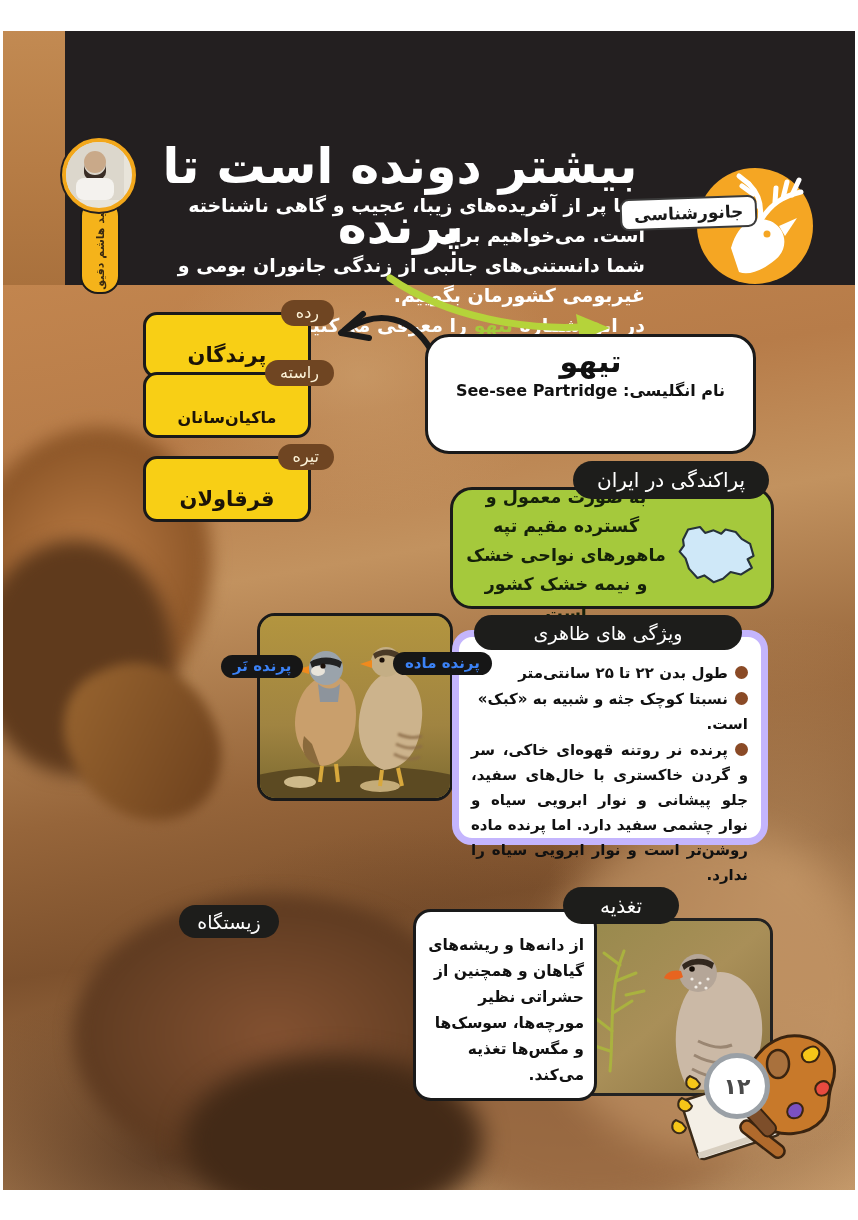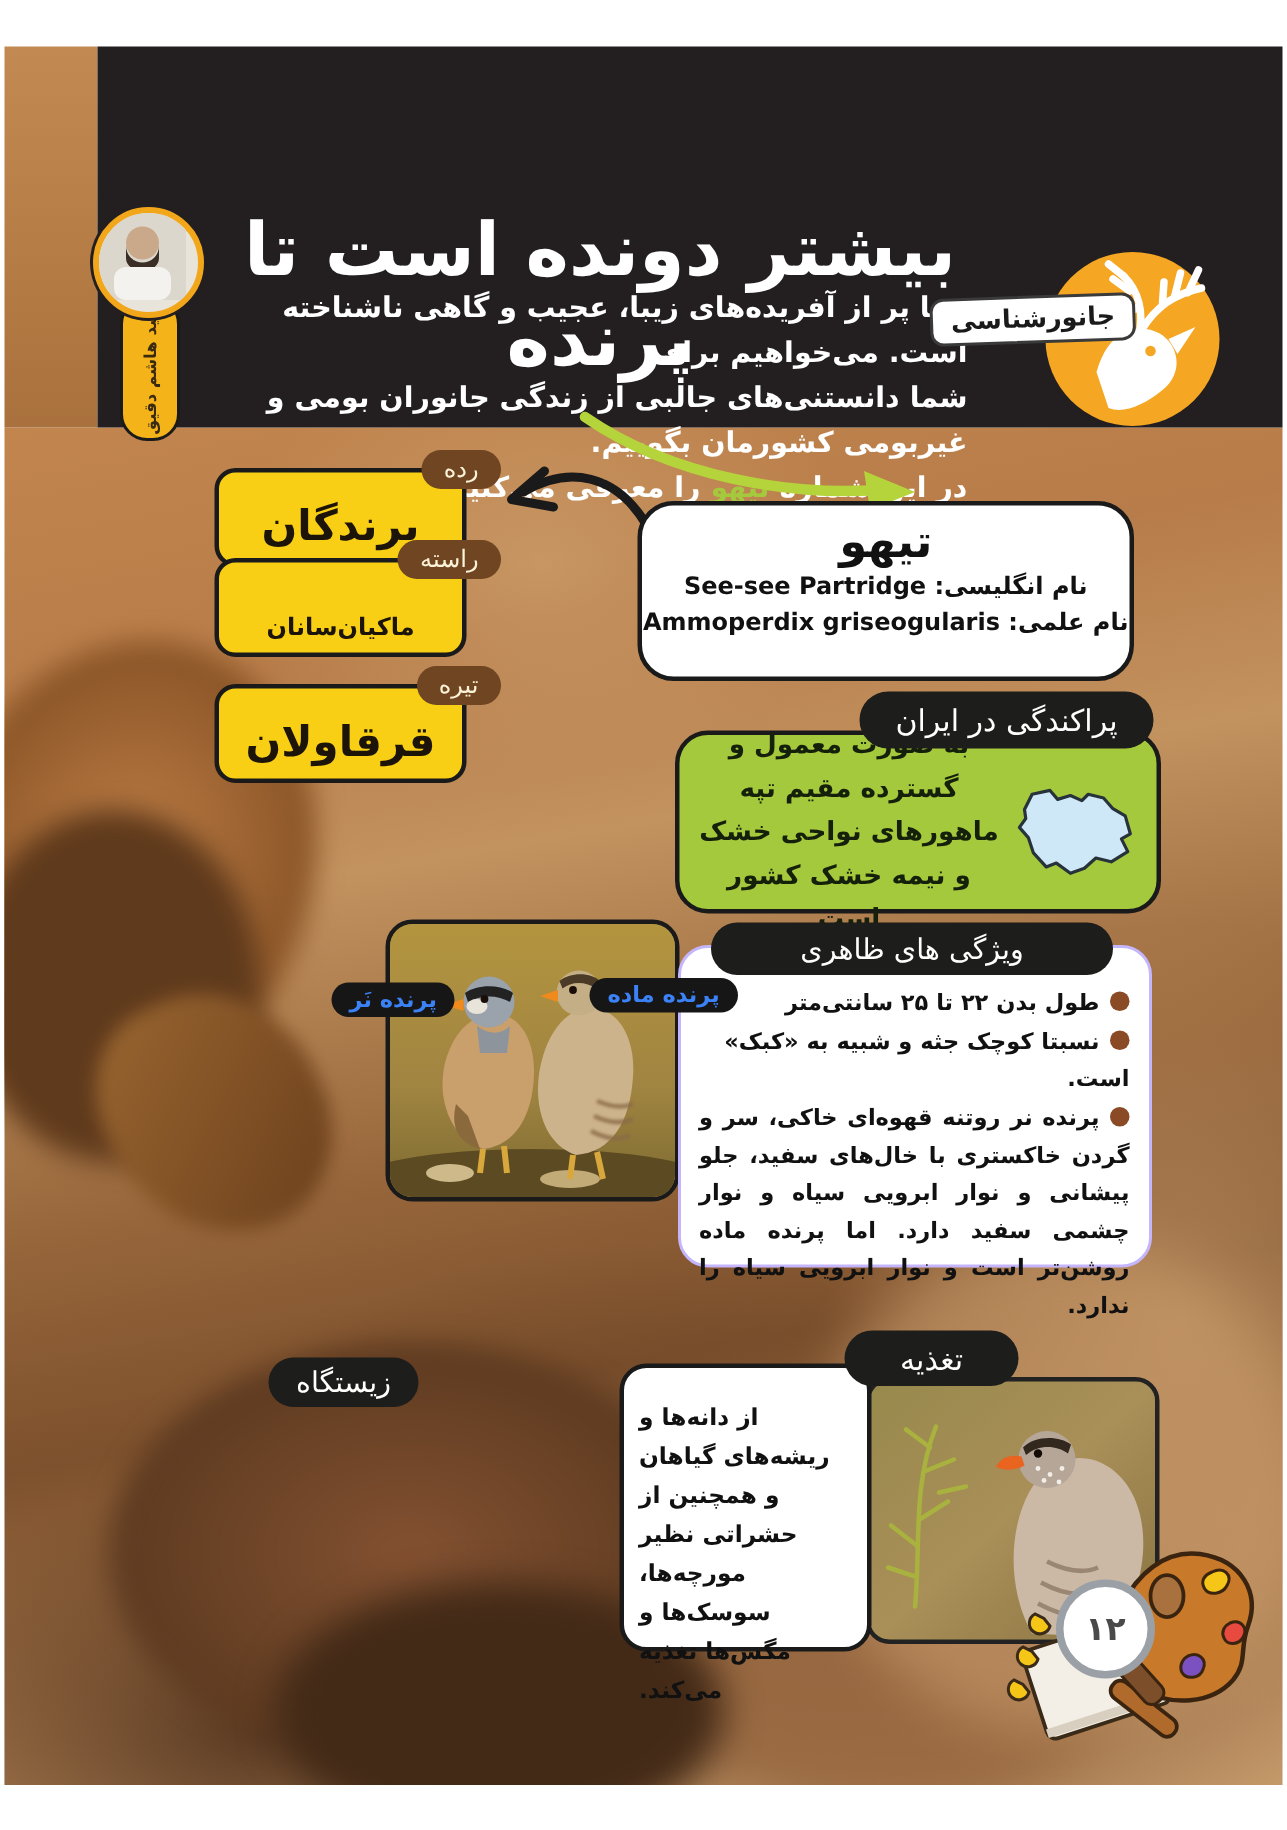--- a/index.html
+++ b/index.html
@@ -44,41 +44,41 @@
     transform:rotate(-24deg);background:linear-gradient(140deg,#9a6630,#6b3f1c);filter:blur(6px);}
   .rk1{left:70px;top:610px;width:400px;height:280px;border-radius:50%;
     background:radial-gradient(closest-side,#835131,#5d3a20);}
   .rk2{left:430px;top:690px;width:330px;height:230px;border-radius:50%;background:#9a6a42;filter:blur(14px);opacity:.85;}
   .rk3{left:540px;top:540px;width:330px;height:330px;border-radius:50%;background:#c89a6a;filter:blur(18px);opacity:.6;}
   .rk4{left:180px;top:770px;width:300px;height:170px;border-radius:50%;background:#432a17;filter:blur(12px);}
 
   
   .tax-box{left:143px;width:162px;height:60px;background:#f8cf15;border:3px solid #1a1a1a;
     border-radius:14px;display:flex;align-items:flex-end;justify-content:center;z-index:5;}
-  .tax-box .val{font-size:28px;font-weight:bold;color:#1c1408;margin-bottom:8px;}
+  .tax-box .val{font-size:21px;font-weight:bold;color:#1c1408;margin-bottom:8px;}
   .tax-pill{position:absolute;top:-15px;right:-26px;background:#6f4522;color:#fdf3d8;
     border-radius:17px;padding:5px 15px;font-size:16px;font-weight:normal;line-height:1;}
 
   
   .species-card{left:425px;top:334px;width:325px;height:114px;background:#fff;border:3px solid #1a1a1a;
     border-radius:24px;text-align:center;z-index:5;}
   .species-card .name{font-size:30px;font-weight:bold;color:#111;margin-top:7px;}
   .species-card .line{font-size:16px;font-weight:bold;color:#111;line-height:24px;}
 
   
   .dist-box{left:450px;top:487px;width:318px;height:116px;background:#a5c93c;border:3px solid #1a1a1a;
     border-radius:22px;z-index:5;}
   .pill-black{position:absolute;background:#1d1d1b;color:#fff;border-radius:19px;
     display:flex;align-items:center;justify-content:center;font-weight:normal;z-index:6;}
   .dist-pill{left:573px;top:461px;width:196px;height:38px;font-size:20px;}
   .dist-inner{display:flex;height:100%;align-items:center;padding:20px 10px 6px 10px;box-sizing:border-box;}
   .dist-text{flex:1;font-size:17.5px;font-weight:bold;color:#15200a;text-align:center;line-height:29px;}
 
   
-  .app-box{left:452px;top:630px;width:316px;height:215px;background:#fff;border:2px solid #c4b5fd;
+  .app-box{left:452px;top:630px;width:316px;height:215px;background:#fff;border:7px solid #c4b5fd;
     border-radius:20px;z-index:5;box-sizing:border-box;padding:24px 13px 6px 12px;}
   .app-pill{left:474px;top:615px;width:268px;height:35px;font-size:19px;}
   .bullet{font-size:15px;font-weight:bold;color:#111;line-height:25px;margin-bottom:1px;}
   .bullet .dot{display:inline-block;width:13px;height:13px;border-radius:50%;background:#8a4a26;
     margin-left:7px;vertical-align:-1px;}
   .bullet.just{text-align:justify;}
 
   
   .main-photo{left:257px;top:613px;width:190px;height:182px;border:3px solid #1a1a1a;border-radius:18px;
     overflow:hidden;z-index:5;background:#a08441;}
@@ -88,23 +88,23 @@
   .lbl-female{left:393px;top:652px;}
 
   
   .hab-pill{left:179px;top:905px;width:100px;height:33px;font-size:19px;}
   .hab-box{left:72px;top:927px;width:315px;height:147px;background:#fff;border:3px solid #1a1a1a;
     border-radius:20px;z-index:5;box-sizing:border-box;padding:26px 16px 0;
     font-size:16px;font-weight:bold;color:#111;text-align:center;line-height:27px;}
 
   
   .feed-pill{left:563px;top:887px;width:116px;height:37px;font-size:20px;}
-  .feed-box{left:413px;top:909px;width:168px;height:192px;background:#fff;border:3px solid #1a1a1a;
+  .feed-box{left:413px;top:909px;width:184px;height:192px;background:#fff;border:3px solid #1a1a1a;
     border-radius:18px;z-index:5;box-sizing:border-box;padding:20px 10px 0;
-    font-size:15.5px;font-weight:bold;color:#111;text-align:left;line-height:26px;}
+    font-size:15.5px;font-weight:bold;color:#111;text-align:right;line-height:26px;}
   .feed-photo{left:577px;top:918px;width:190px;height:172px;border:3px solid #222;border-radius:16px;
     overflow:hidden;z-index:4;background:#8a7a46;}
 
   
   .palette-wrap{left:650px;top:1026px;width:190px;height:136px;z-index:7;}
   .mag-handle{left:751px;top:1098px;width:13px;height:38px;background:#7d4e2a;border:2px solid #3a2410;
     border-radius:7px;transform:rotate(-42deg);z-index:8;}
   .mag-circle{left:704px;top:1053px;width:56px;height:56px;background:#fff;border:5px solid #9aa0a6;
     border-radius:50%;display:flex;align-items:center;justify-content:center;
     font-size:22px;font-weight:bold;color:#4a4a4a;z-index:9;}
@@ -187,24 +187,20 @@
   <div class="abs tax-box" style="top:456px;" dir="rtl">
     <span class="tax-pill">تیره</span>
     <span class="val">قرقاولان</span>
   </div>
 
   <div class="abs species-card" dir="rtl">
     <div class="name">تیهو</div>
     <div class="line">
       <span>نام انگلیسی:</span>
       <span dir="ltr">See-see Partridge</span>
-    </div>
-    <div class="line">
-      <span>نام علمی:</span>
-      <span dir="ltr">Ammoperdix griseogularis</span>
     </div>
   </div>
 
   <div class="abs pill-black dist-pill" dir="rtl">پراکندگی در ایران</div>
   <div class="abs dist-box">
     <div class="dist-inner" dir="rtl">
       <svg width="88" height="68" viewBox="0 0 100 80" style="margin-left:4px;">
         <path d="M10,22 L16,10 L30,7 L36,14 L46,11 L55,15 L60,10 L72,13 L79,21 L89,27 L93,41 L86,45 L91,55 L78,63 L66,60 L57,68 L46,72 L35,64 L27,67 L17,56 L13,44 L6,36 L11,29 Z" fill="#cfe8f8" stroke="#27323a" stroke-width="2.5" stroke-linejoin="round"></path>
       </svg>
       <div class="dist-text">به صورت معمول و گسترده مقیم تپه ماهورهای نواحی خشک و نیمه خشک کشور است</div>

